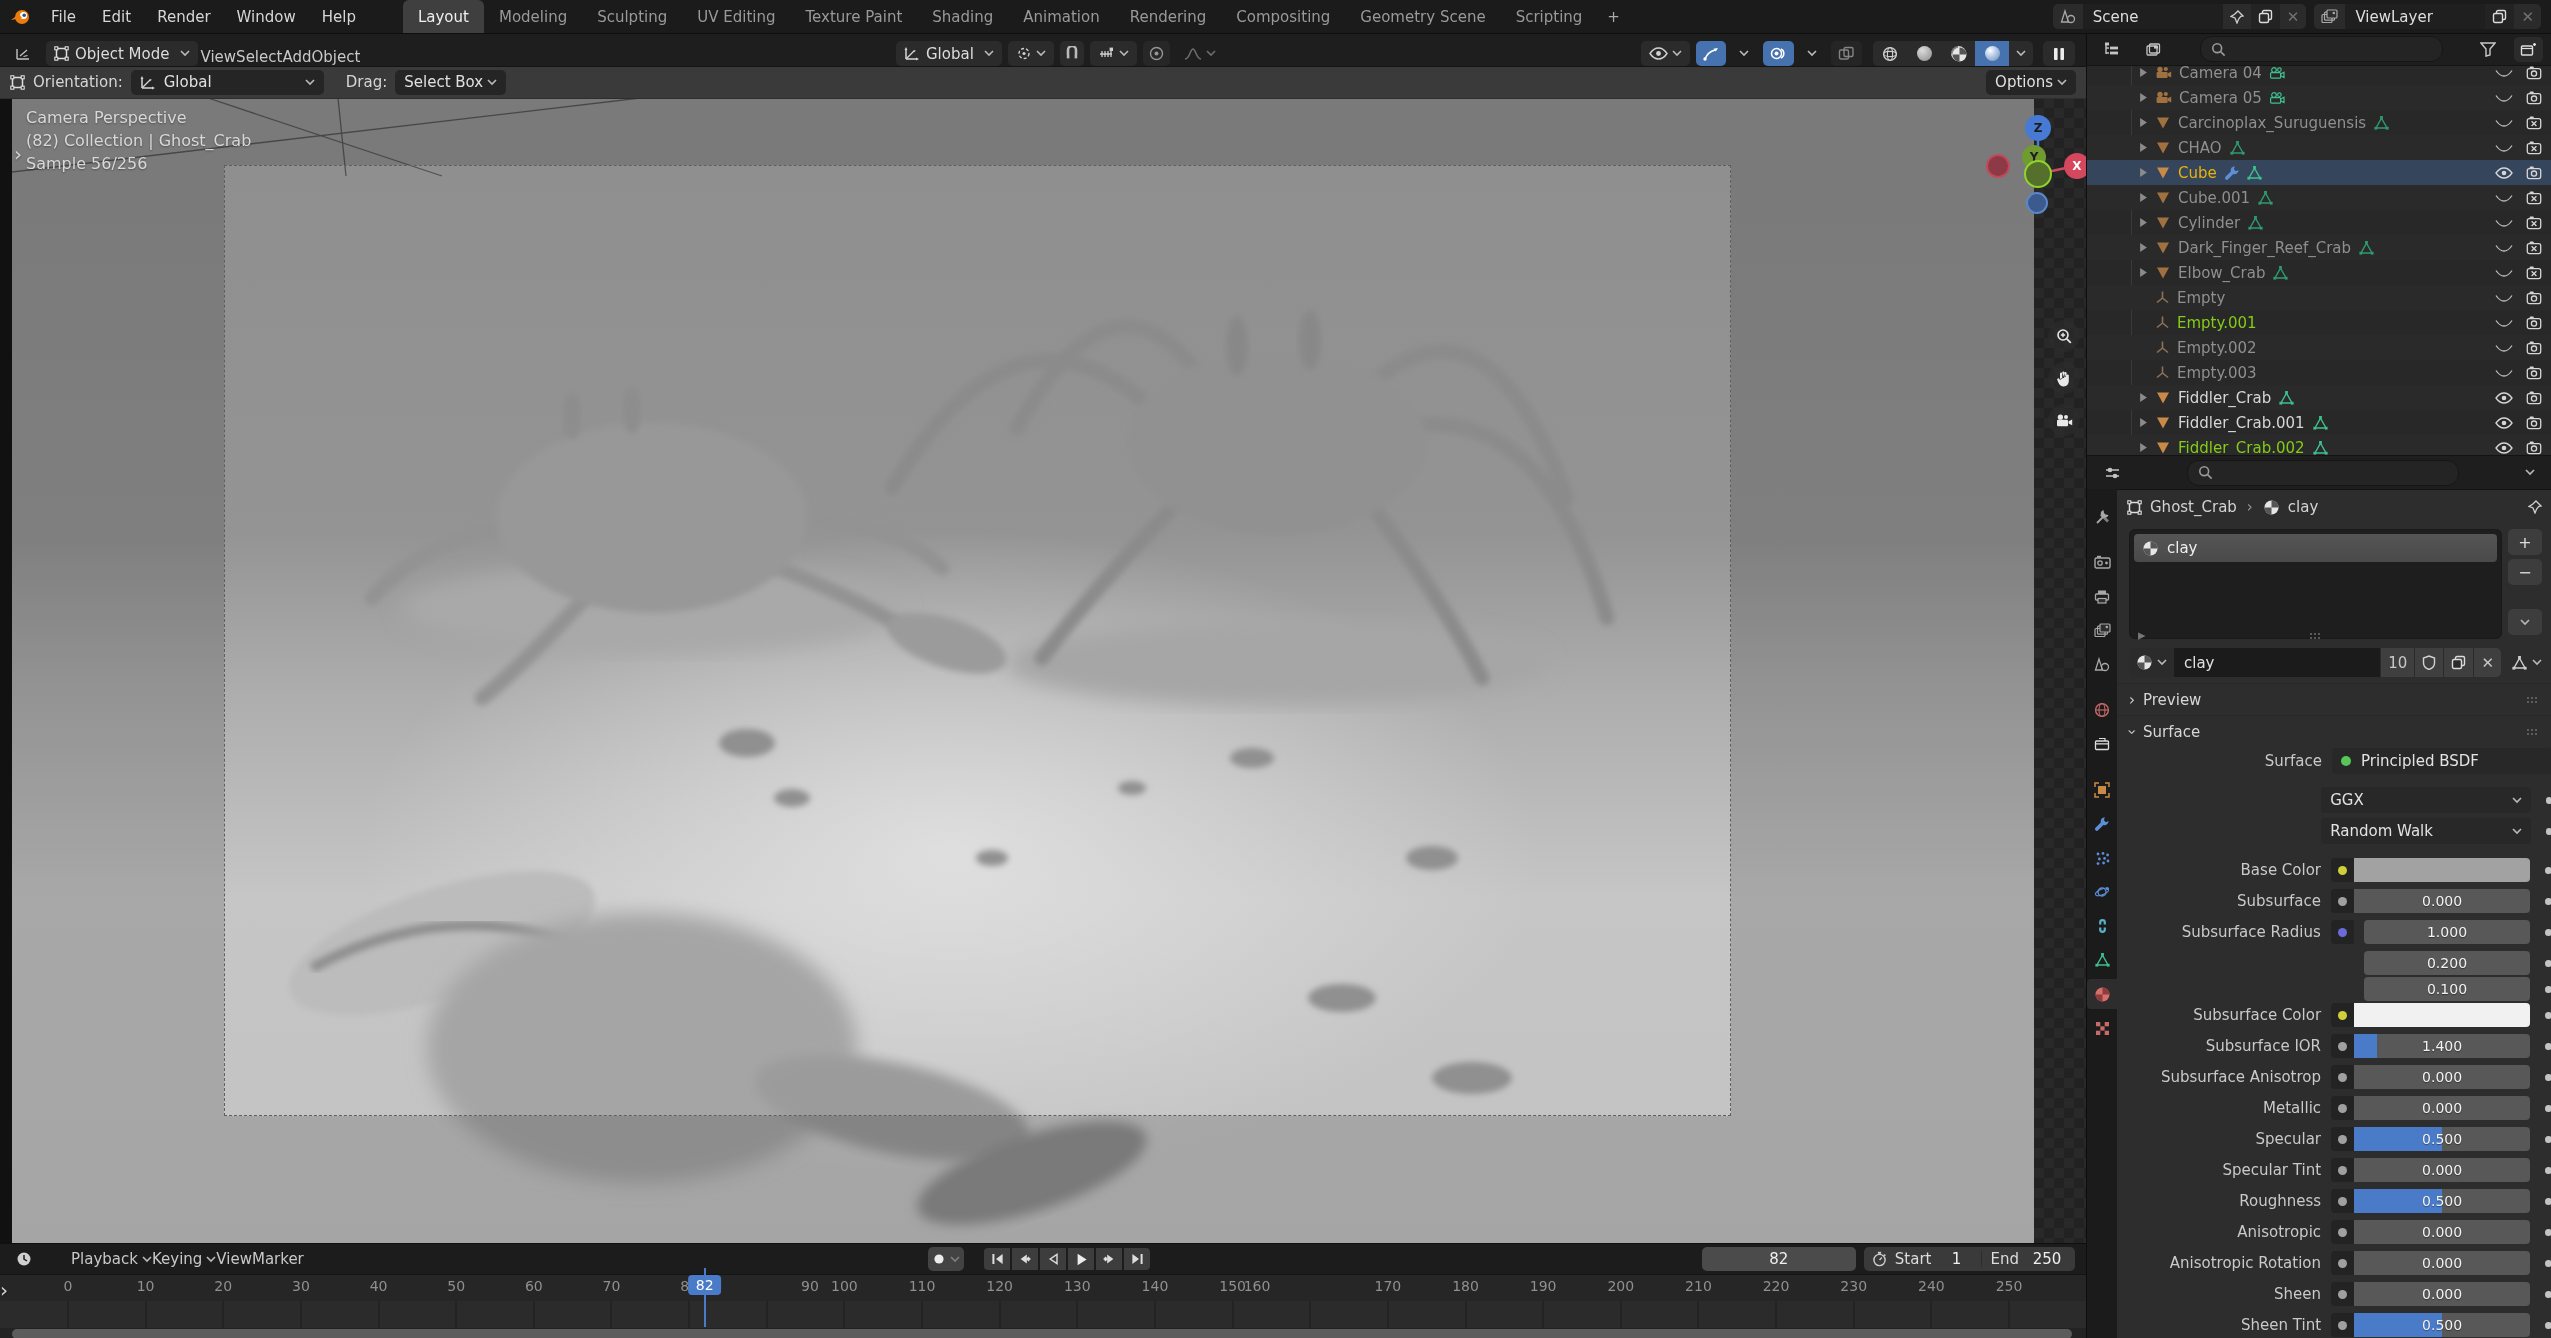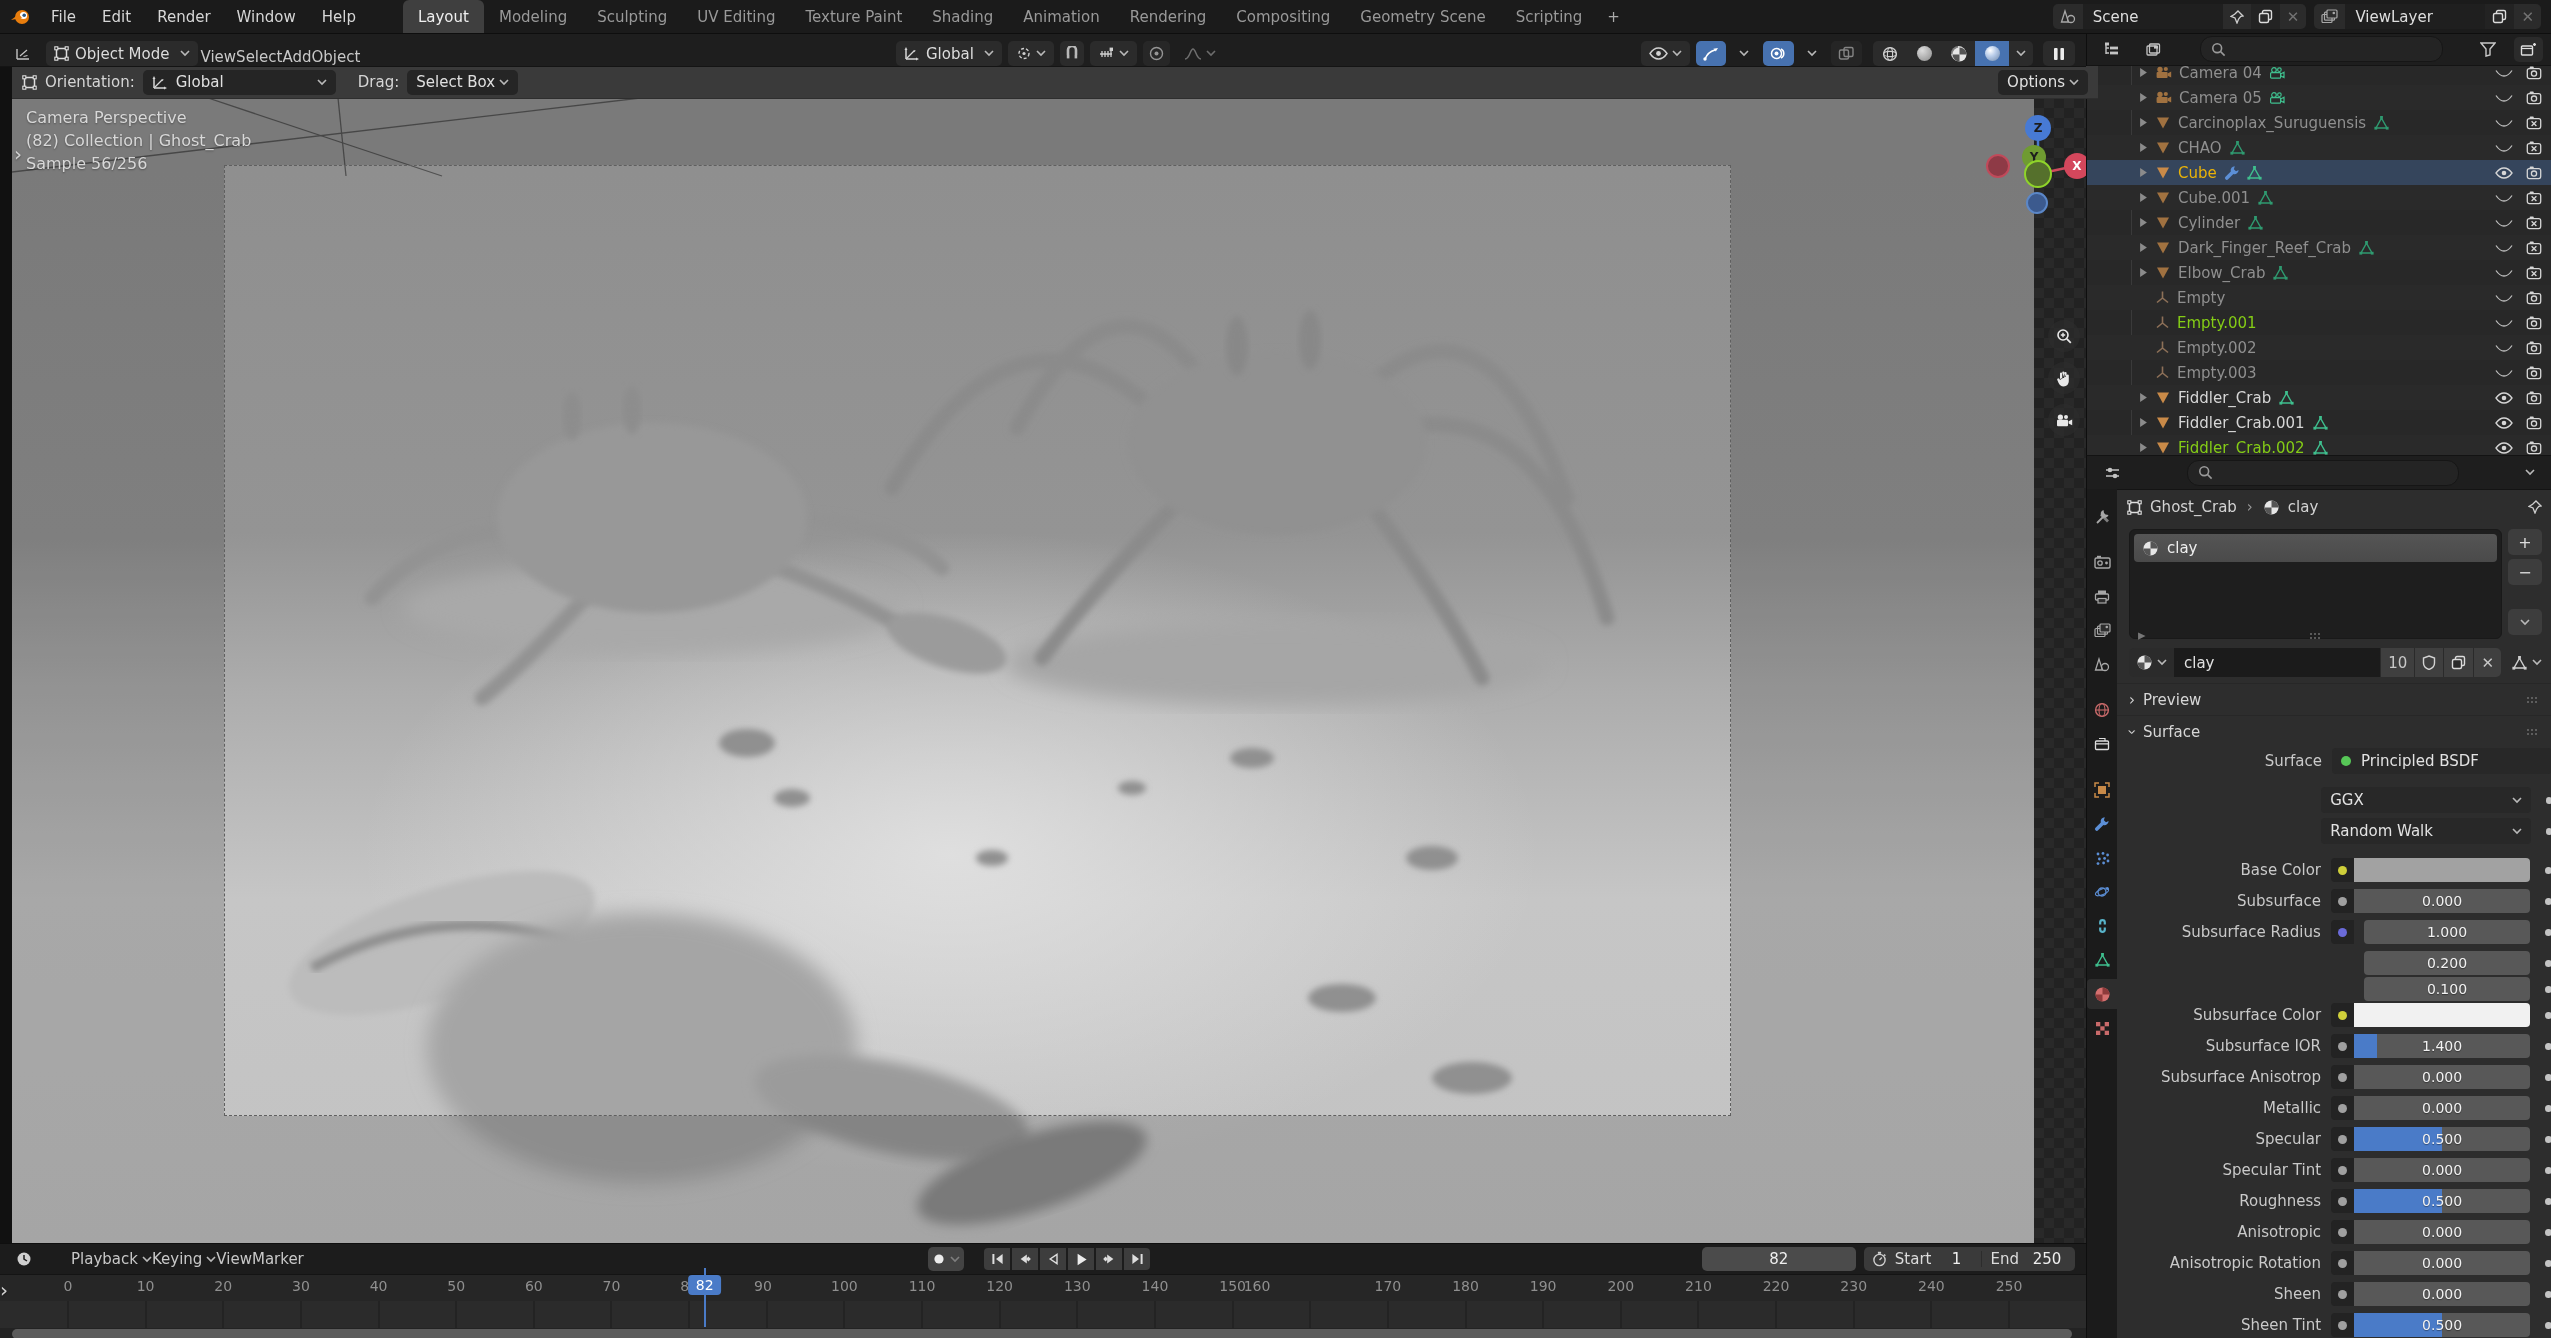--- a/index.html
+++ b/index.html
@@ -28,21 +28,21 @@
   .hdr-btn{display:flex;align-items:center;height:25px;padding:0 8px;background:#2b2b2b;border-radius:5px;margin:0 3px;color:#dcdcdc;}
   .hdr-btn.flat{background:transparent;}
   .hdr-btn.blue{background:#4772b0;color:#fff;}
   #vph-mid{position:absolute;left:893px;display:flex;align-items:center;}
   #vph-right{margin-left:auto;display:flex;align-items:center;margin-right:8px;}
   .shadegrp{display:flex;align-items:center;background:#2b2b2b;border-radius:5px;overflow:hidden;margin-left:8px;}
   .shadegrp .sbtn{display:flex;align-items:center;justify-content:center;width:34px;height:25px;}
   .shadegrp .sbtn.active{background:#4772b0;}
   .sphere{width:15px;height:15px;border-radius:50%;}
   
-  #tool-settings{position:absolute;left:12px;top:66px;width:2086px;height:32px;background:#3a3a3a;
+  #tool-settings{position:absolute;left:0;top:66px;width:2086px;height:32px;background:#3a3a3a;
                  display:flex;align-items:center;z-index:15;border-bottom:1px solid #2e2e2e;}
   #tool-settings .lbl{color:#d6d6d6;margin:0 8px;}
   .dd{display:flex;align-items:center;height:25px;background:#252525;border-radius:5px;padding:0 9px;color:#e0e0e0;}
   #opts-btn{position:absolute;right:10px;}
   
   #viewport{position:absolute;left:12px;top:98px;width:2086px;height:1145px;overflow:hidden;background:#8f8f8f;}
   #vp-render{position:absolute;inset:0;
     background:
       radial-gradient(ellipse 950px 520px at 45% 66%, rgba(228,228,228,.85) 0%, rgba(228,228,228,0) 62%),
       linear-gradient(180deg,#8e8e8e 0%,#949494 38%,#adadad 52%,#c6c6c6 70%,#c2c2c2 100%);}
@@ -668,21 +668,21 @@
     <div id="tl-ruler">
         <span class="tick-lbl" style="left: 68px;">0</span>
         <span class="tick-lbl" style="left: 145.64px;">10</span>
         <span class="tick-lbl" style="left: 223.28px;">20</span>
         <span class="tick-lbl" style="left: 300.92px;">30</span>
         <span class="tick-lbl" style="left: 378.56px;">40</span>
         <span class="tick-lbl" style="left: 456.2px;">50</span>
         <span class="tick-lbl" style="left: 533.84px;">60</span>
         <span class="tick-lbl" style="left: 611.48px;">70</span>
         <span class="tick-lbl" style="left: 689.12px;">80</span>
-        <span class="tick-lbl" style="left: 763px;">90</span>
+        <span class="tick-lbl" style="left: 810px;">90</span>
         <span class="tick-lbl" style="left: 844.4px;">100</span>
         <span class="tick-lbl" style="left: 922.04px;">110</span>
         <span class="tick-lbl" style="left: 999.68px;">120</span>
         <span class="tick-lbl" style="left: 1077.32px;">130</span>
         <span class="tick-lbl" style="left: 1154.96px;">140</span>
         <span class="tick-lbl" style="left: 1232.6px;">150</span>
         <span class="tick-lbl" style="left: 1257px;">160</span>
         <span class="tick-lbl" style="left: 1387.88px;">170</span>
         <span class="tick-lbl" style="left: 1465.52px;">180</span>
         <span class="tick-lbl" style="left: 1543.16px;">190</span>

